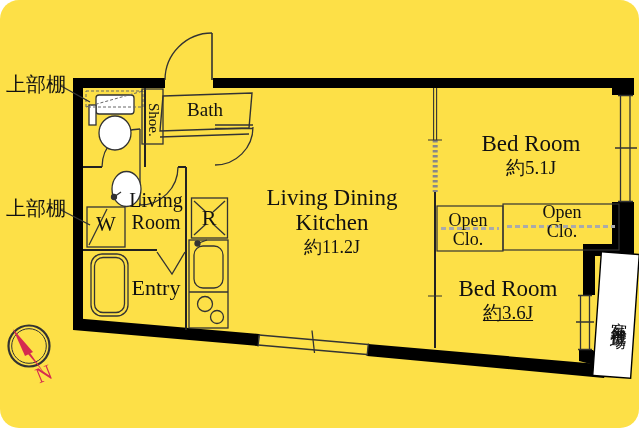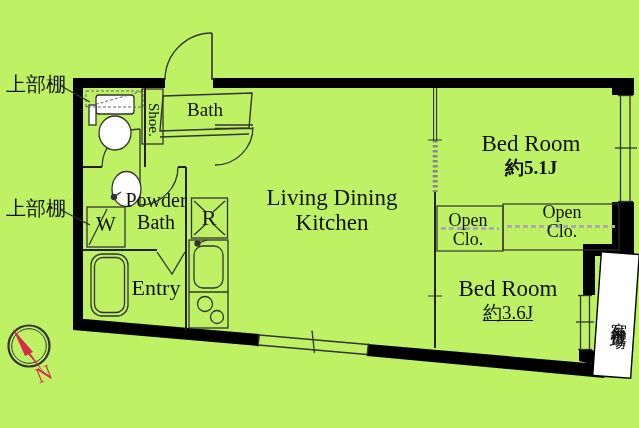--- a/index.html
+++ b/index.html
@@ -1,17 +1,17 @@
 <!DOCTYPE html>
 <html><head>
 <meta charset="utf-8">
 <style>
   html,body{margin:0;padding:0;background:#fff;}
-  #stage{position:relative;width:639px;height:428px;background:#bef264;overflow:hidden;
-         font-family:"Liberation Serif","DejaVu Serif",serif;color:#111;}
+  #stage{position:relative;width:639px;height:428px;background:#fde047;overflow:hidden;
+         font-family:"Liberation Serif","DejaVu Serif",serif;color:#111;border-radius:19px;}
   #plan-svg{position:absolute;left:0;top:0;}
   .lbl{position:absolute;text-align:center;line-height:1.08;color:#111;white-space:normal;}
   .lbl.left{text-align:left;}
   .vert{writing-mode:vertical-rl;text-orientation:mixed;}
   .vert-cjk{writing-mode:vertical-rl;text-orientation:upright;}
   .n-label{color:#d52b50;transform:rotate(-22deg);font-weight:500;}
 </style>
 </head>
 <body>
 
@@ -166,32 +166,33 @@
   </svg>
 
   <div class="lbl left" style="left:6px;top:74px;width:60px;font-size:20px;">上部棚</div>
 
   <div class="lbl left" style="left:6px;top:198px;width:60px;font-size:20px;">上部棚</div>
 
   <div class="lbl vert" style="left:142px;top:92px;height:56px;width:20px;font-size:15px;">Shoe.</div>
 
   <div class="lbl" style="left:165px;top:100px;width:80px;font-size:19px;">Bath</div>
 
-  <div class="lbl" style="left:114px;top:190px;width:84px;font-size:20px;">Powder Bath</div>
+  <div class="lbl" style="left:114px;top:190px;width:84px;font-size:20px;">Living Room</div>
 
   <div class="lbl" style="left:87px;top:213px;width:38px;font-size:21px;">W</div>
 
   <div class="lbl" style="left:191px;top:206px;width:36px;font-size:22px;">R</div>
 
   <div class="lbl" style="left:127px;top:276px;width:58px;font-size:22px;">Entry</div>
 
   <div class="lbl" style="left:252px;top:186px;width:160px;font-size:23px;">Living Dining Kitchen</div>
+  <div class="lbl" style="left:252px;top:238px;width:160px;font-size:18px;">約11.2J</div>
 
   <div class="lbl" style="left:455px;top:132px;width:152px;font-size:23px;">Bed Room</div>
-  <div class="lbl" style="left:455px;top:158px;width:152px;font-size:19px;font-weight:bold;">約5.1J</div>
+  <div class="lbl" style="left:455px;top:158px;width:152px;font-size:19px;">約5.1J</div>
 
   <div class="lbl" style="left:434px;top:211px;width:68px;font-size:18px;">Open Clo.</div>
 
   <div class="lbl" style="left:528px;top:203px;width:68px;font-size:18px;">Open Clo.</div>
 
   <div class="lbl" style="left:432px;top:277px;width:152px;font-size:23px;">Bed Room</div>
   <div class="lbl" style="left:432px;top:303px;width:152px;font-size:19px;text-decoration:underline;">約3.6J</div>
 
   <div class="lbl vert-cjk" style="left:603px;top:258px;width:26px;height:116px;font-size:16px;letter-spacing:3px;transform:rotate(4deg);">室外機置場</div>
 

